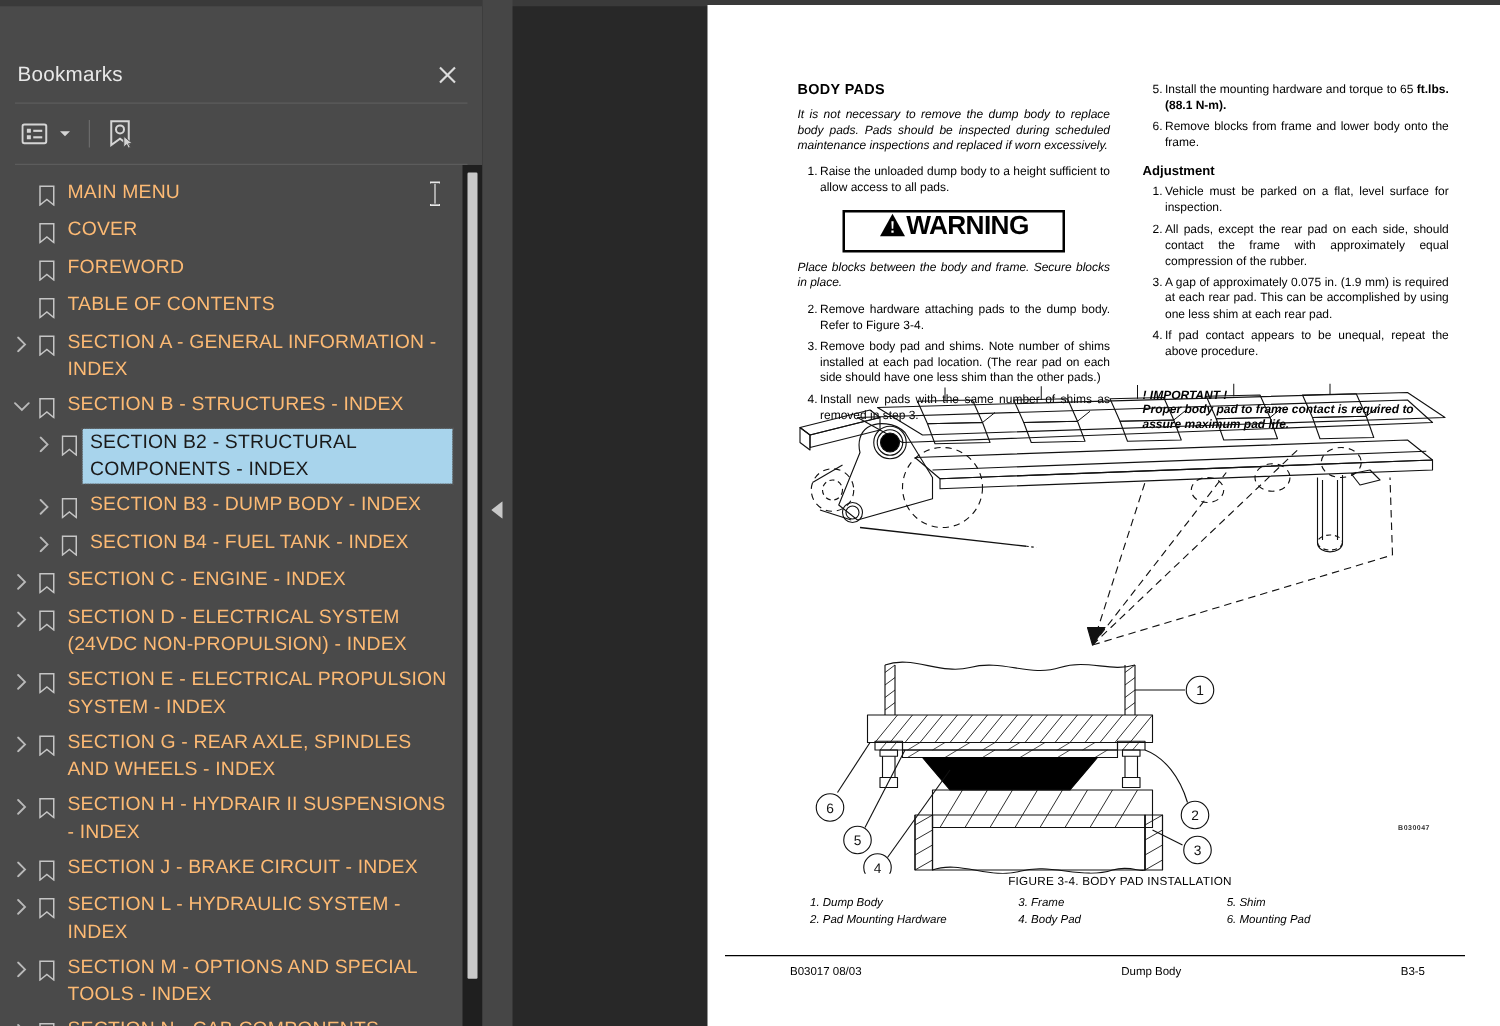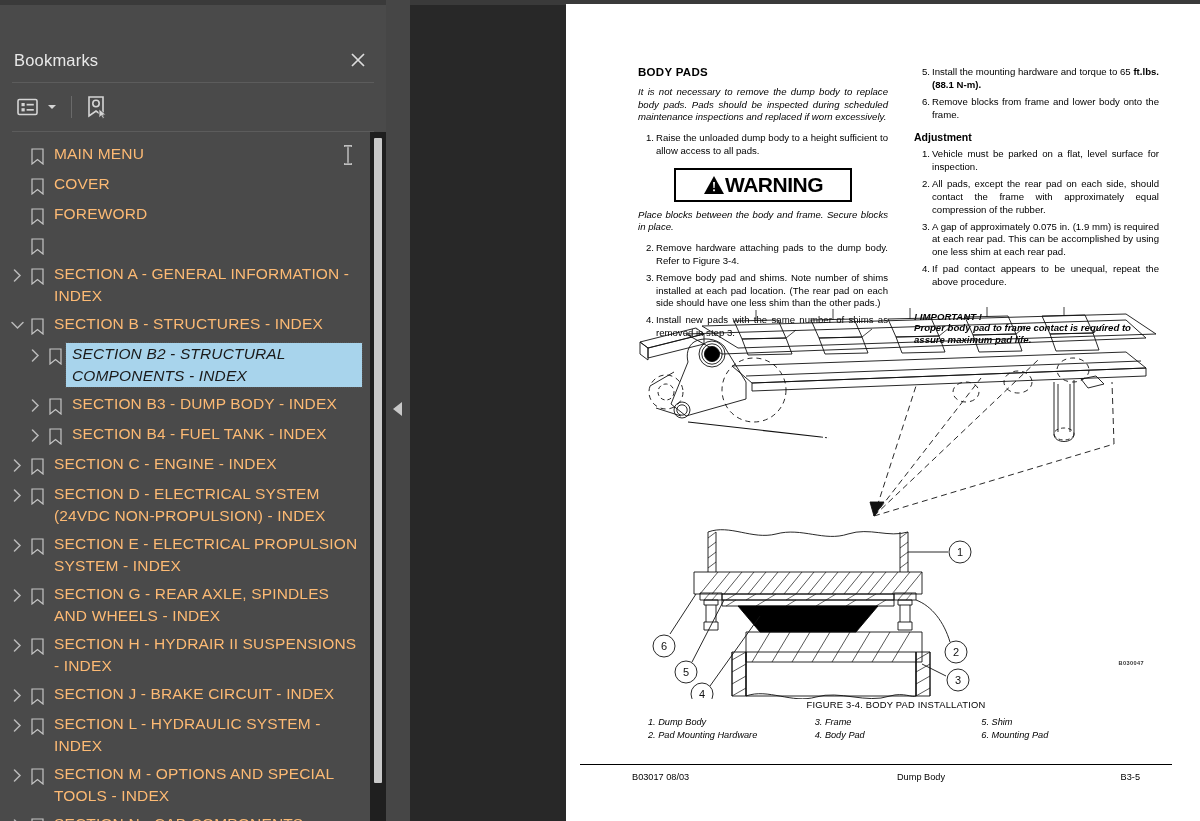--- a/index.html
+++ b/index.html
@@ -92,21 +92,20 @@
   .bm-label {
     font-size: 15.5px; color: #fdba74; line-height: 1.42;
     padding-left: 6px; letter-spacing: .15px;
     flex: 1 1 auto;
   }
   .bm-row.selected .bm-label {
     background: #a8d4ec; color: #1a1a1a;
     outline: 1px dotted #555;
     padding: 0 4px 0 6px;
     margin-right: 2px;
-    font-style: italic;
   }
   .depth-0 { padding-left: 8px; }
   .depth-1 { padding-left: 26px; }
 
   
   #bm-scrollbar-track {
     position: absolute; right: 0px; top: 0px;
     width: 16px; height: 100%;
     background: #1f1f1f;
   }
@@ -173,21 +172,21 @@
   }
   ol.steps li .num {
     position: absolute; left: 2px; top: 0; width: 14px;
     text-align: right;
   }
   ol.steps li b { font-weight: bold; }
 
   #warning-box {
     border: 2px solid #000; margin: 10px auto 7px auto;
     width: 178px; height: 34px;
-    display: flex; align-items: center; justify-content: center;
+    display: flex; justify-content: center;
     gap: 0;
   }
   #warning-text {
     font-size: 21px; font-weight: bold; letter-spacing: -0.5px;
     font-family: "Liberation Sans", sans-serif;
     line-height: 1;
   }
   #warn-tri { display:block; }
 
   p.important-head {
@@ -326,20 +325,21 @@
             <span class="bm-twisty empty">
               <svg width="9" height="13" viewBox="0 0 9 13">
                 <path d="M1.5 1 L7 6.5 L1.5 12" stroke="#b9b9b9" stroke-width="1.5" fill="none" stroke-linecap="round"></path>
               </svg>
             </span>
             <span class="bm-bmicon">
               <svg width="13" height="17" viewBox="0 0 13 17">
                 <path d="M1 1 H12 V16 L6.5 11.6 L1 16 Z" fill="none" stroke="#c5c5c5" stroke-width="1.2"></path>
               </svg>
             </span>
+            <span class="bm-label">TABLE OF CONTENTS</span>
           </div>
           <div class="bm-row depth-0">
             <span class="bm-twisty">
               <svg width="9" height="13" viewBox="0 0 9 13">
                 <path d="M1.5 1 L7 6.5 L1.5 12" stroke="#b9b9b9" stroke-width="1.5" fill="none" stroke-linecap="round"></path>
               </svg>
             </span>
             <span class="bm-bmicon">
               <svg width="13" height="17" viewBox="0 0 13 17">
                 <path d="M1 1 H12 V16 L6.5 11.6 L1 16 Z" fill="none" stroke="#c5c5c5" stroke-width="1.2"></path>

